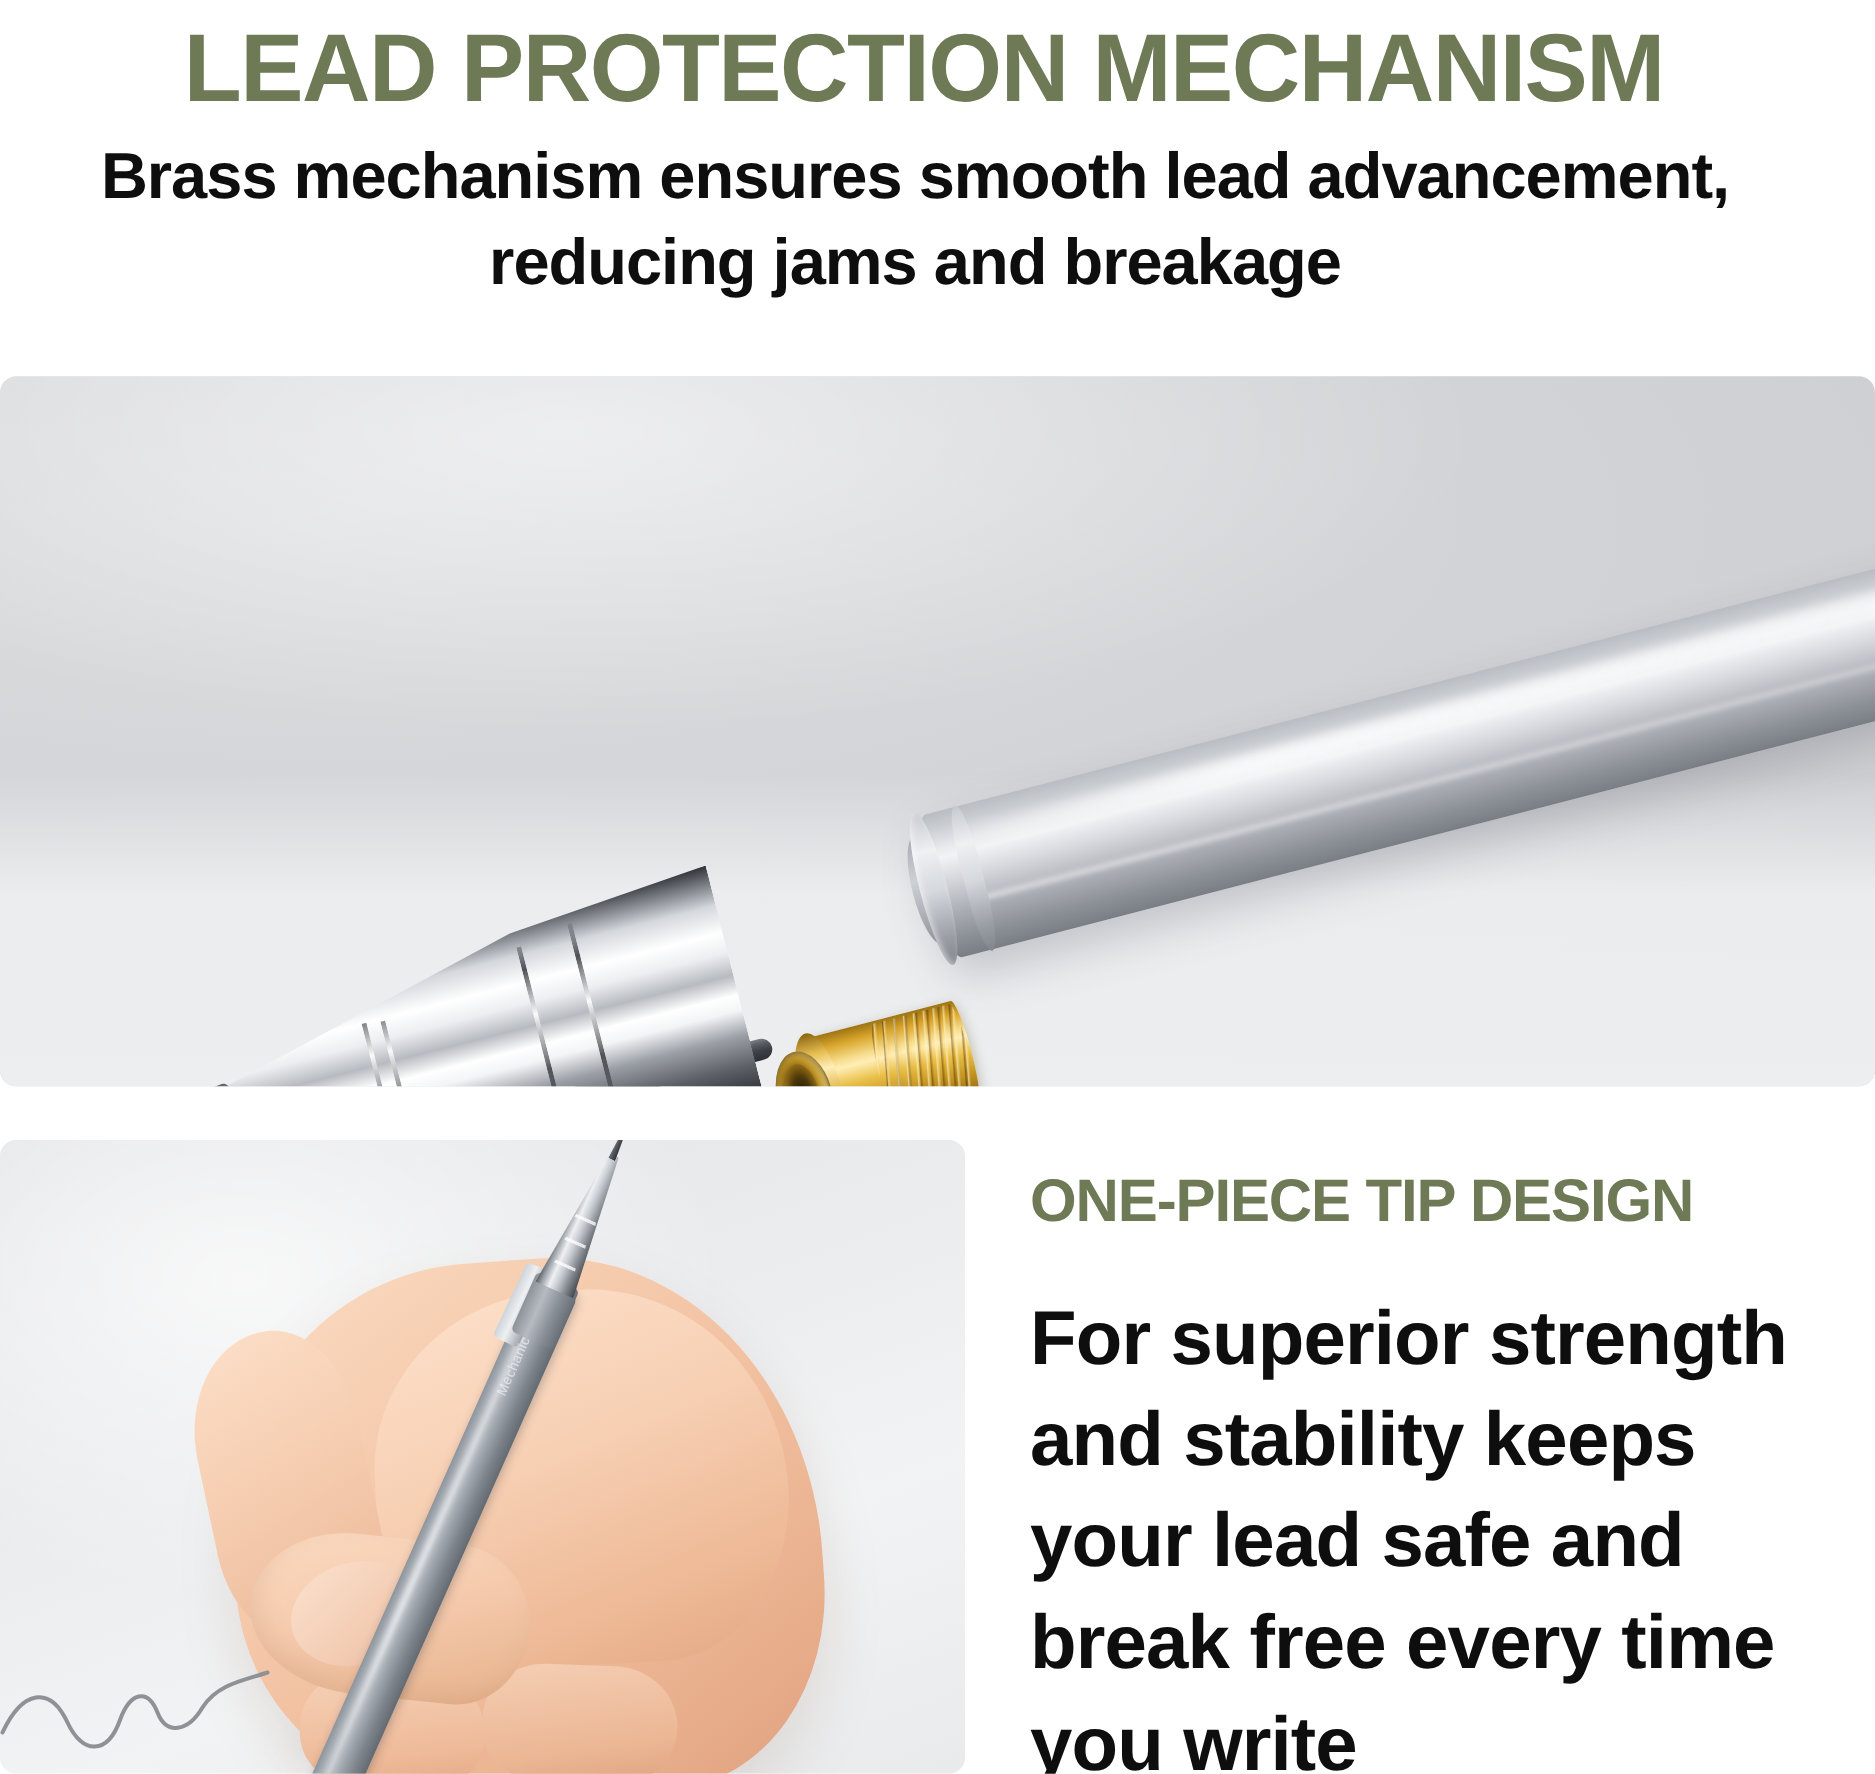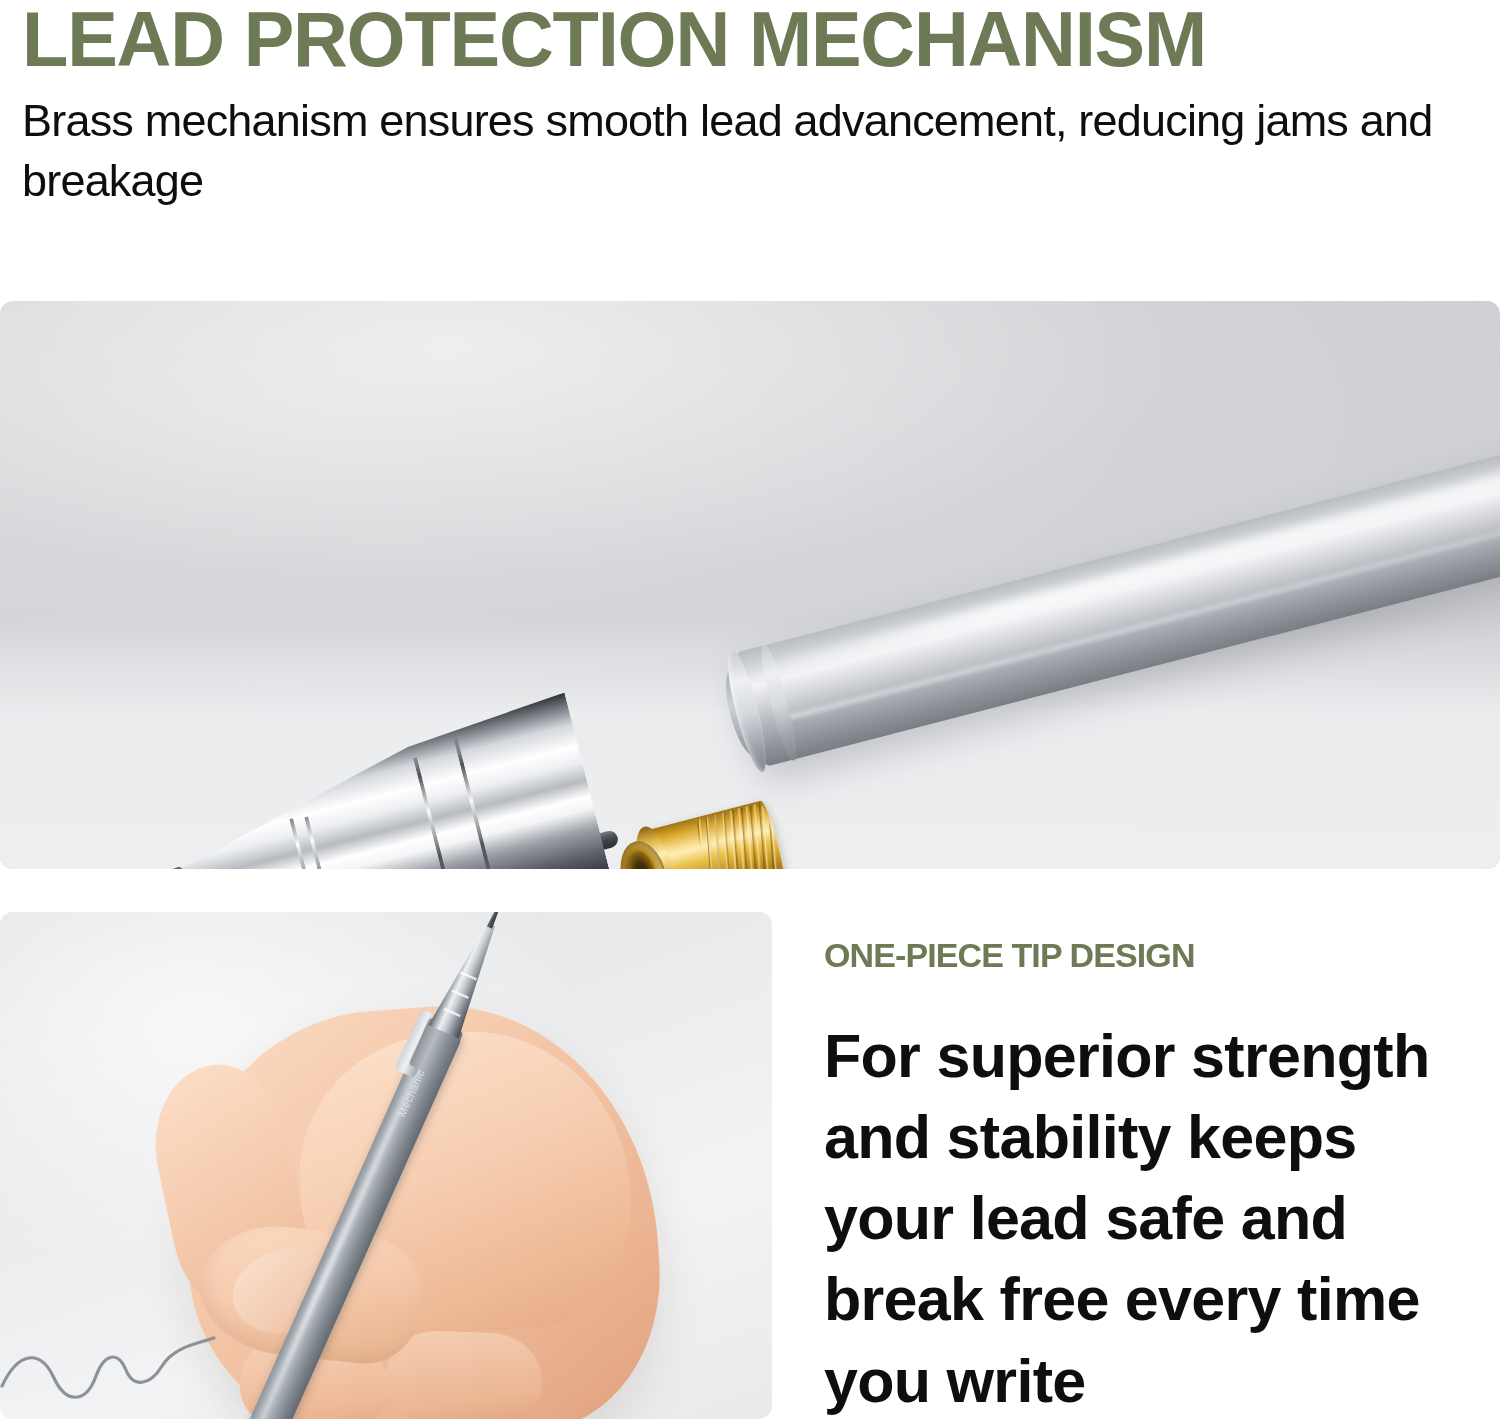--- a/index.html
+++ b/index.html
@@ -12,41 +12,42 @@
     height: 1419px;
     position: relative;
     overflow: hidden;
     font-family: "Liberation Sans", "DejaVu Sans", sans-serif;
     -webkit-font-smoothing: antialiased;
   }
 
   
   .top-text {
     position: absolute;
-    left: 0; top: 0;
+    left: 0; top: 16px;
     width: 1500px;
     padding: 0 22px;
     box-sizing: border-box;
+    text-align: center;
   }
   .headline {
     font-size: 77px;
     line-height: 0.98;
     font-weight: 700;
     color: #6e7a55;
     letter-spacing: -1.2px;
     margin: 0;
     padding-top: 2px;
     white-space: nowrap;
     transform: scaleX(0.985);
     transform-origin: left top;
   }
   .subhead {
-    font-size: 45px;
+    font-size: 52px;
     line-height: 1.32;
-    font-weight: 400;
+    font-weight: 700;
     color: #0e0e0e;
     letter-spacing: -0.8px;
     margin: 0;
     padding-top: 14px;
     max-width: 1420px;
   }
 
   
   .panel-top {
     position: absolute;
@@ -440,21 +441,21 @@
   }
 
   
   .right-text {
     position: absolute;
     left: 824px;
     top: 938px;
     width: 658px;
   }
   .headline2 {
-    font-size: 34px;
+    font-size: 48px;
     line-height: 1.0;
     font-weight: 700;
     color: #6e7a55;
     letter-spacing: -0.9px;
     margin: 0;
     white-space: nowrap;
   }
   .body2 {
     font-size: 61px;
     line-height: 1.33;

